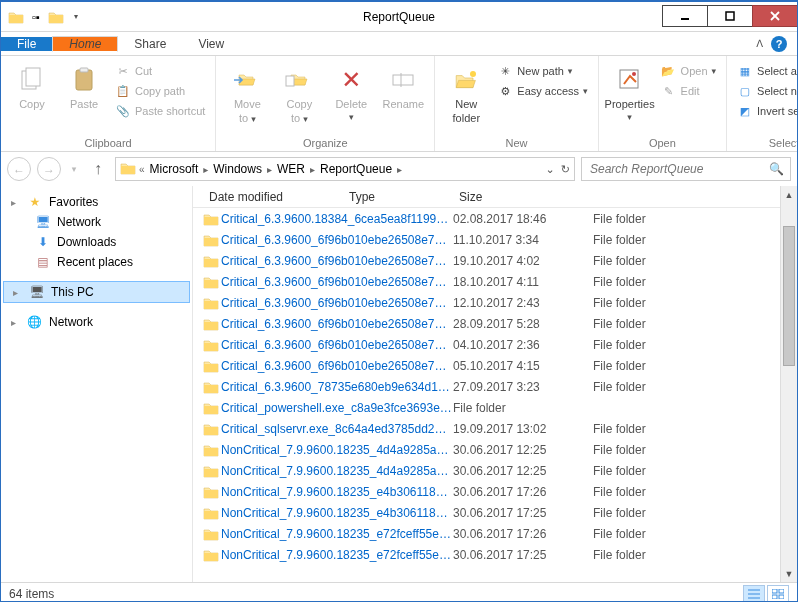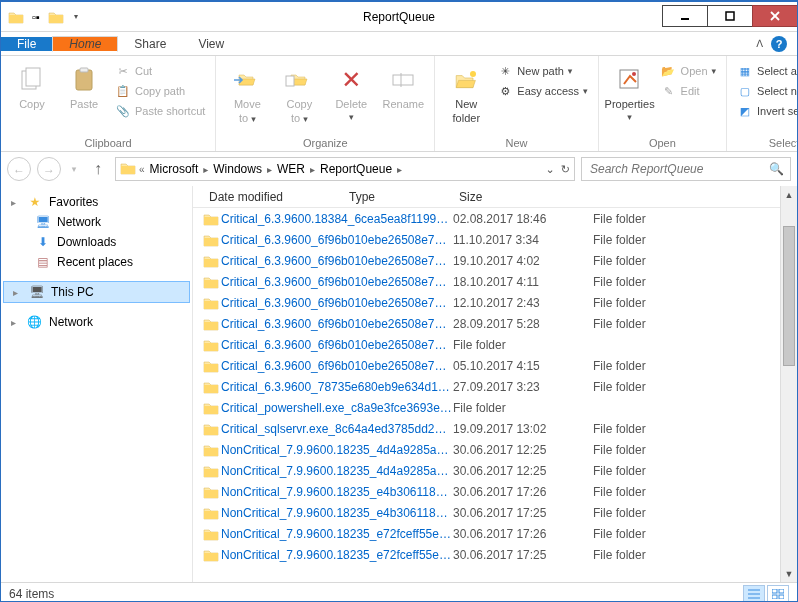--- a/index.html
+++ b/index.html
@@ -450,20 +450,21 @@
             <span class="ty" style="width:110px">File folder</span>
             <span class="sz" style="width:60px"></span>
           </div>
           <div class="row">
             <span class="fic">
               <svg class="folder-svg" viewBox="0 0 16 14">
                 <use href="#folder"></use>
               </svg>
             </span>
             <span class="nm" style="width:232px">Critical_6.3.9600_6f96b010ebe26508e78bd...</span>
+            <span class="dm" style="width:140px">04.10.2017 2:36</span>
             <span class="ty" style="width:110px">File folder</span>
             <span class="sz" style="width:60px"></span>
           </div>
           <div class="row">
             <span class="fic">
               <svg class="folder-svg" viewBox="0 0 16 14">
                 <use href="#folder"></use>
               </svg>
             </span>
             <span class="nm" style="width:232px">Critical_6.3.9600_6f96b010ebe26508e78bd...</span>

